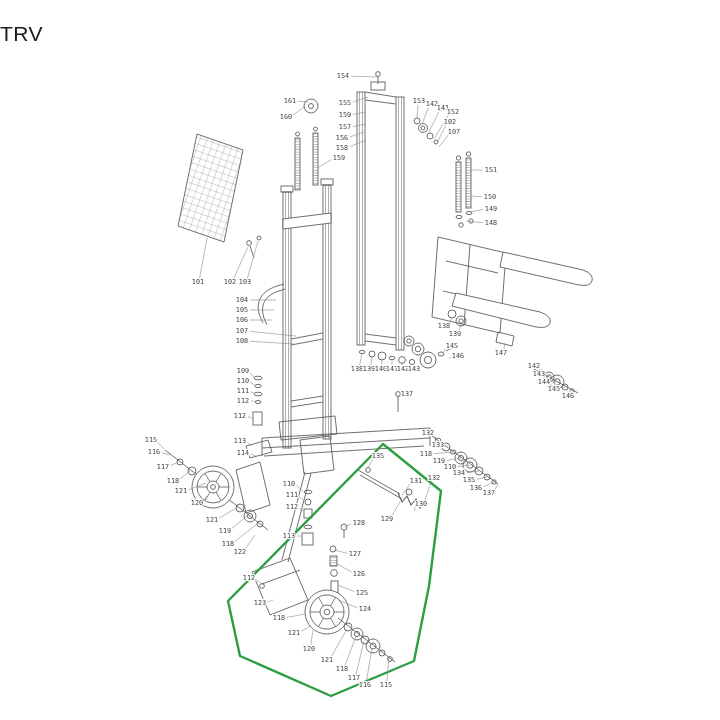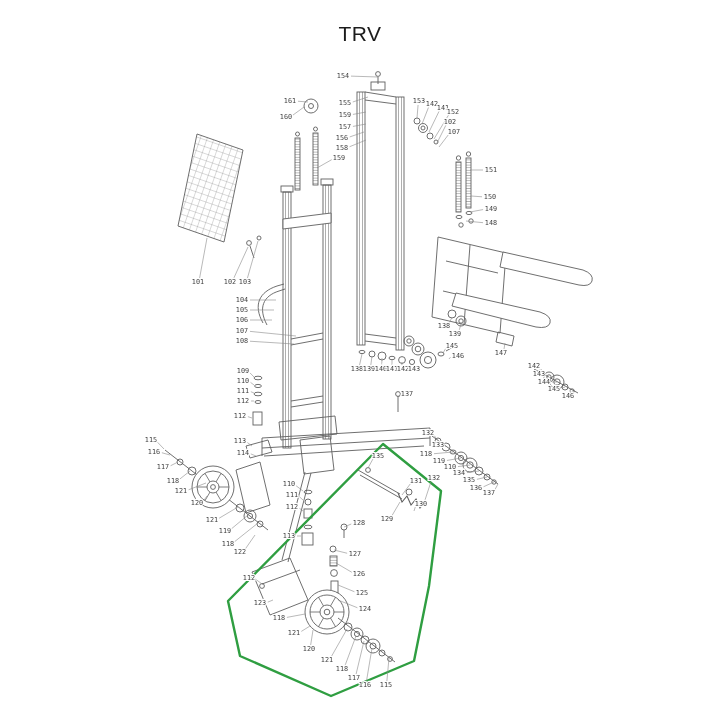--- a/index.html
+++ b/index.html
@@ -1,18 +1,18 @@
 <!DOCTYPE html>
 <html><head>
 <meta charset="utf-8">
 <style>
   html,body{margin:0;padding:0;background:#ffffff;}
   .stage{position:relative;width:720px;height:720px;background:#fff;
          font-family:"Liberation Sans",sans-serif;overflow:hidden;}
-  .title{position:absolute;top:22px;left:0;right:0;text-align:center;
+  .title{position:absolute;top:22px;left:0;right:0;text-align:left;
          font-size:21px;color:#1c1c1c;letter-spacing:.5px;}
   svg{position:absolute;left:0;top:0;}
   #leaders-layer{stroke-width:.6;fill:none;}
   #labels-layer text{font-family:"DejaVu Sans Mono","Liberation Mono",monospace;
          font-size:6.8px;text-anchor:middle;
          stroke:#ffffff;stroke-width:2.2px;paint-order:stroke;}
 </style>
 </head>
 <body>
 

